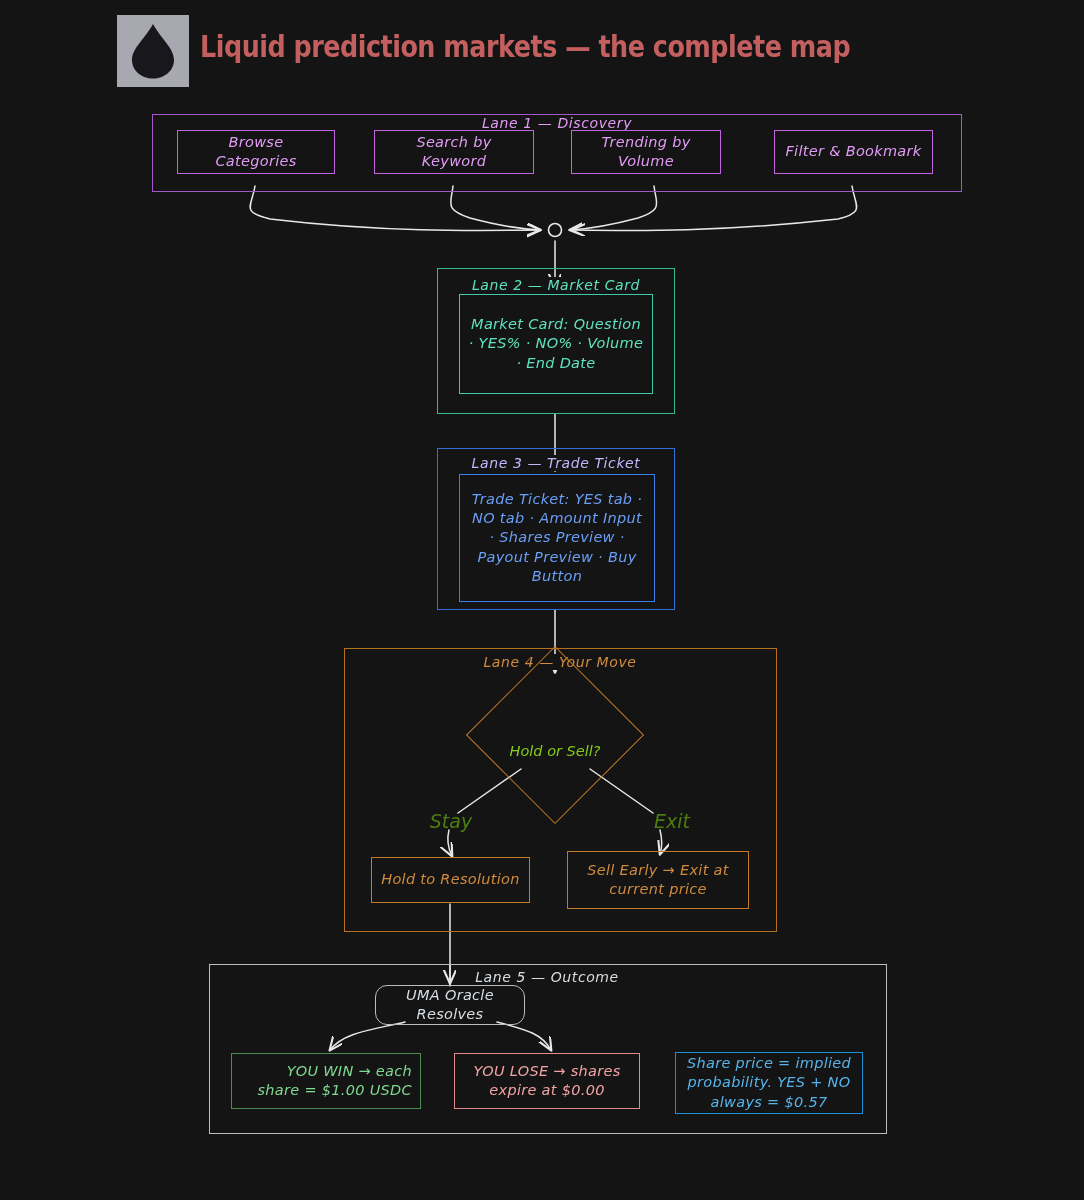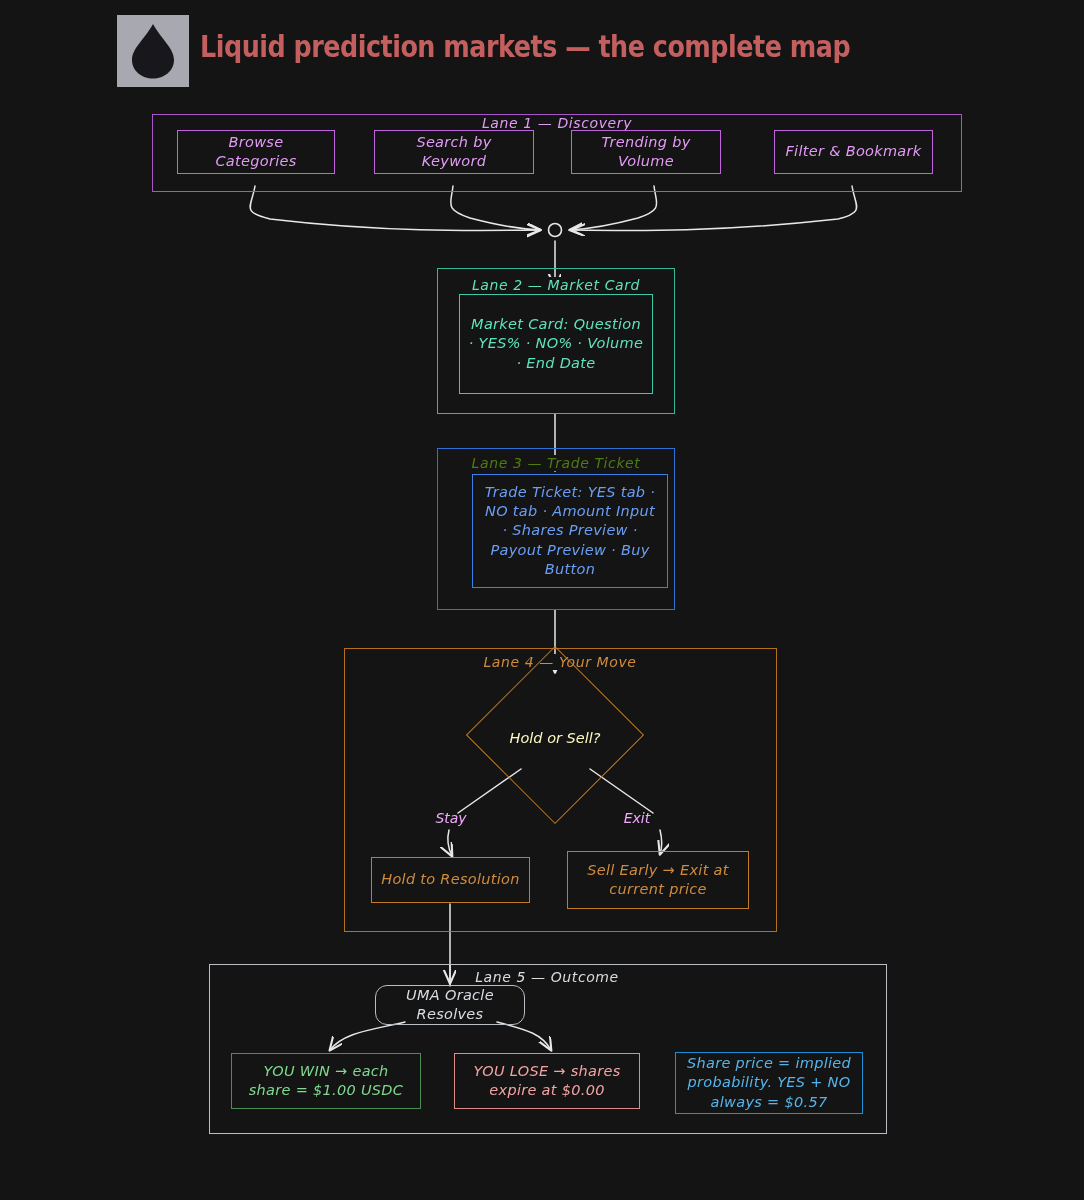--- a/index.html
+++ b/index.html
@@ -65,38 +65,38 @@
 
   
   .diamond-wrap { position: absolute; }
   .diamond-shape {
     position: absolute; left: 0; top: 0;
     width: 100%; height: 100%;
     border: 1.7px solid #c47a26;
     transform: rotate(45deg);
   }
   .diamond-text {
-    position: absolute; left: 0; top: 4px;
+    position: absolute; left: 0; top: 17px;
     width: 100%; height: 100%;
     display: flex; align-items: center; justify-content: center;
     text-align: left;
     font-family: "DejaVu Sans", sans-serif;
     font-style: italic;
     font-size: 14.5px;
     line-height: 1.35;
-    color: #fef9c3;
+    color: #84cc16;
   }
 
   
   .edge-label {
     position: absolute;
     font-family: "DejaVu Sans", sans-serif;
     font-style: italic;
-    font-size: 14px;
-    color: #f0abfc;
+    font-size: 19px;
+    color: #4d7c0f;
     white-space: nowrap;
     transform: translateX(-50%);
   }
 
   
   #edges { position: absolute; left: 0; top: 0; width: 1084px; height: 1200px; pointer-events: none; }
 
   
   .c-violet { color: #e29bf5; border-color: #c264e0; }
   .c-violet-lane { border-color: #a855c9; }
@@ -171,40 +171,40 @@
   <div class="node c-violet" style="left:374px; top:130px; width:160px; height:44px;">Search by Keyword</div>
   <div class="node c-violet" style="left:571px; top:130px; width:150px; height:44px;">Trending by Volume</div>
   <div class="node c-violet" style="left:774px; top:130px; width:159px; height:44px;">Filter &amp; Bookmark</div>
 
   <div class="lane c-teal-lane" style="left:437px; top:268px; width:238px; height:146px;"></div>
   <div class="lane-label" style="left:556px; top:277px; color:#5fe3bd;">Lane 2 — Market Card</div>
 
   <div class="node c-teal" style="left:459px; top:294px; width:194px; height:100px;">Market Card: Question · YES% · NO% · Volume · End Date</div>
 
   <div class="lane c-blue-lane" style="left:437px; top:448px; width:238px; height:162px;"></div>
-  <div class="lane-label" style="left:556px; top:455px; color:#4d7c0f;">Lane 3 — Trade Ticket</div>
-
-  <div class="node c-blue" style="left:459px; top:474px; width:196px; height:114px;margin-left:13px;">Trade Ticket: YES tab · NO tab · Amount Input · Shares Preview · Payout Preview · Buy Button</div>
+  <div class="lane-label" style="left:556px; top:455px; color:#c4b5fd;">Lane 3 — Trade Ticket</div>
+
+  <div class="node c-blue" style="left:459px; top:474px; width:196px; height:128px;">Trade Ticket: YES tab · NO tab · Amount Input · Shares Preview · Payout Preview · Buy Button</div>
 
   <div class="lane c-orange-lane" style="left:344px; top:648px; width:433px; height:284px;"></div>
   <div class="lane-label" style="left:560px; top:654px; color:#d08b3e;">Lane 4 — Your Move</div>
 
   <div class="diamond-wrap" style="left:492px; top:672px; width:126px; height:126px;">
     <div class="diamond-shape"></div>
     <div class="diamond-text">Hold or Sell?</div>
   </div>
 
   <div class="edge-label" style="left:451px; top:810px;">Stay</div>
-  <div class="edge-label" style="left:637px; top:810px;">Exit</div>
+  <div class="edge-label" style="left:672px; top:810px;">Exit</div>
 
   <div class="node c-orange" style="left:371px; top:857px; width:159px; height:46px;">Hold to Resolution</div>
   <div class="node c-orange" style="left:567px; top:851px; width:182px; height:58px;">Sell Early → Exit at current price</div>
 
   <div class="lane c-grey-lane" style="left:209px; top:964px; width:678px; height:170px;"></div>
   <div class="lane-label" style="left:547px; top:969px; color:#d8dde2;">Lane 5 — Outcome</div>
 
   <div class="node rounded c-white" style="left:375px; top:985px; width:150px; height:40px;">UMA Oracle Resolves</div>
 
-  <div class="node c-green" style="left:231px; top:1053px; width:190px; height:56px;">YOU WIN → each share = $1.00 USDC</div>
+  <div class="node c-green" style="left:231px; top:1053px; width:190px; height:56px;text-align:right;">YOU WIN → each share = $1.00 USDC</div>
   <div class="node c-red" style="left:454px; top:1053px; width:186px; height:56px;">YOU LOSE → shares expire at $0.00</div>
   <div class="node c-cyan" style="left:675px; top:1052px; width:188px; height:62px;">Share price = implied probability. YES + NO always = $0.57</div>
 
 </div>
 
 </body></html>

